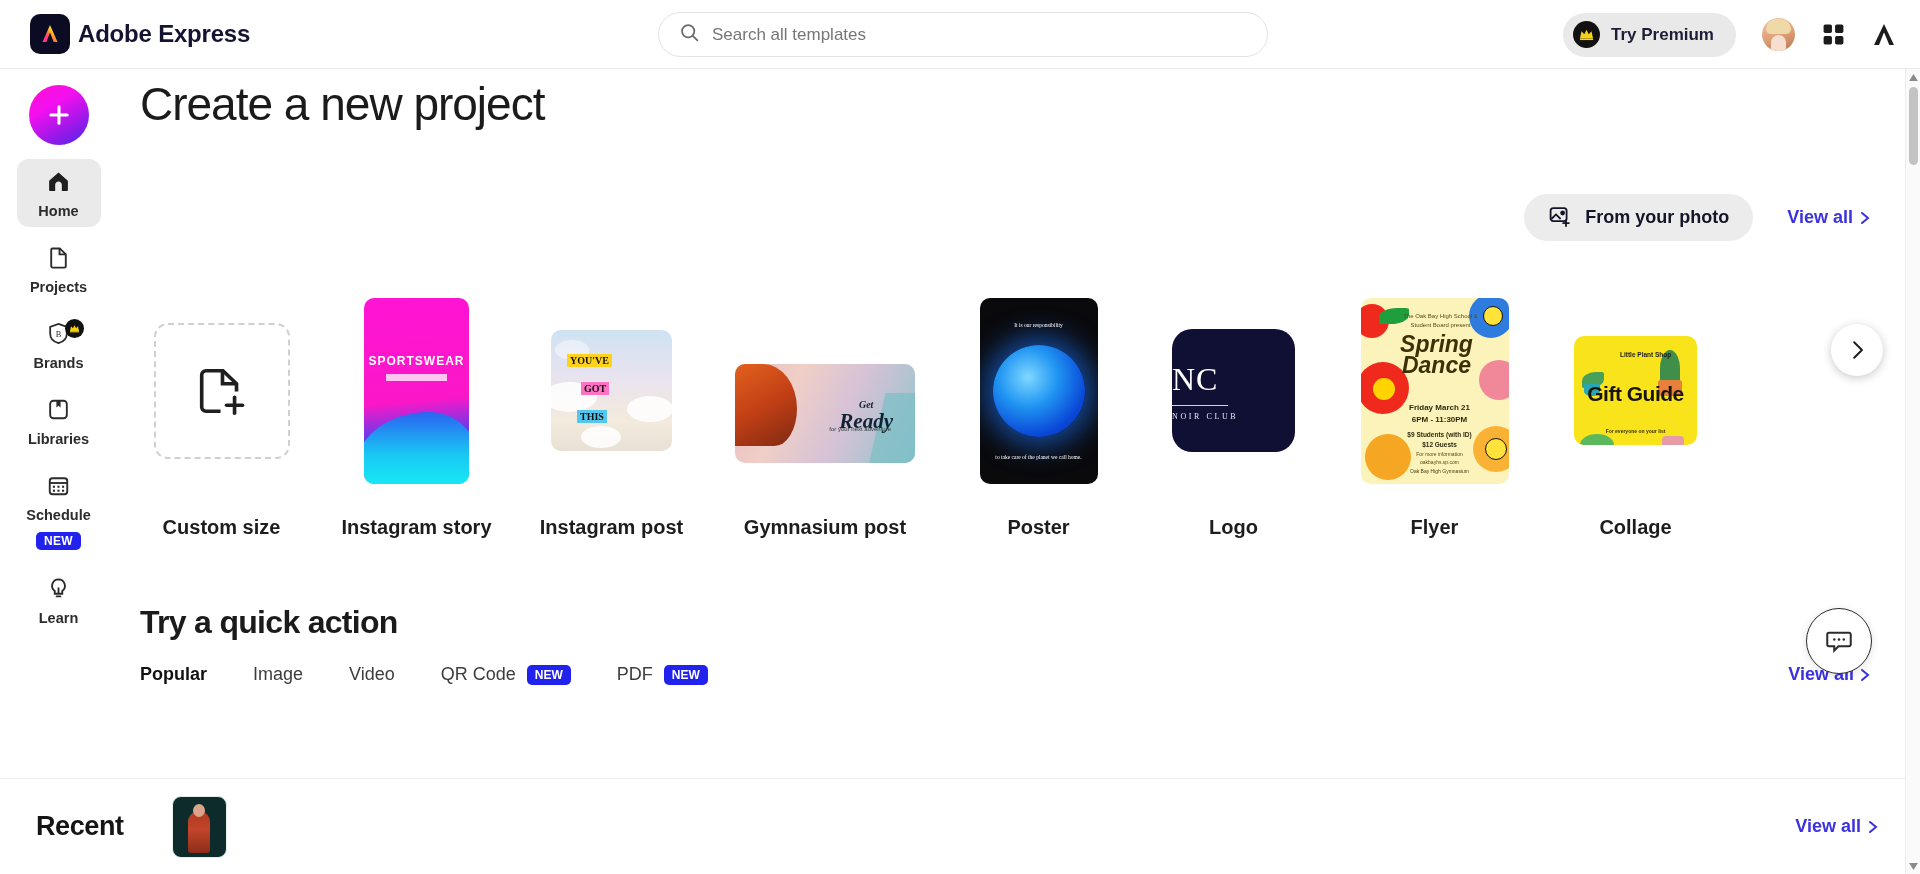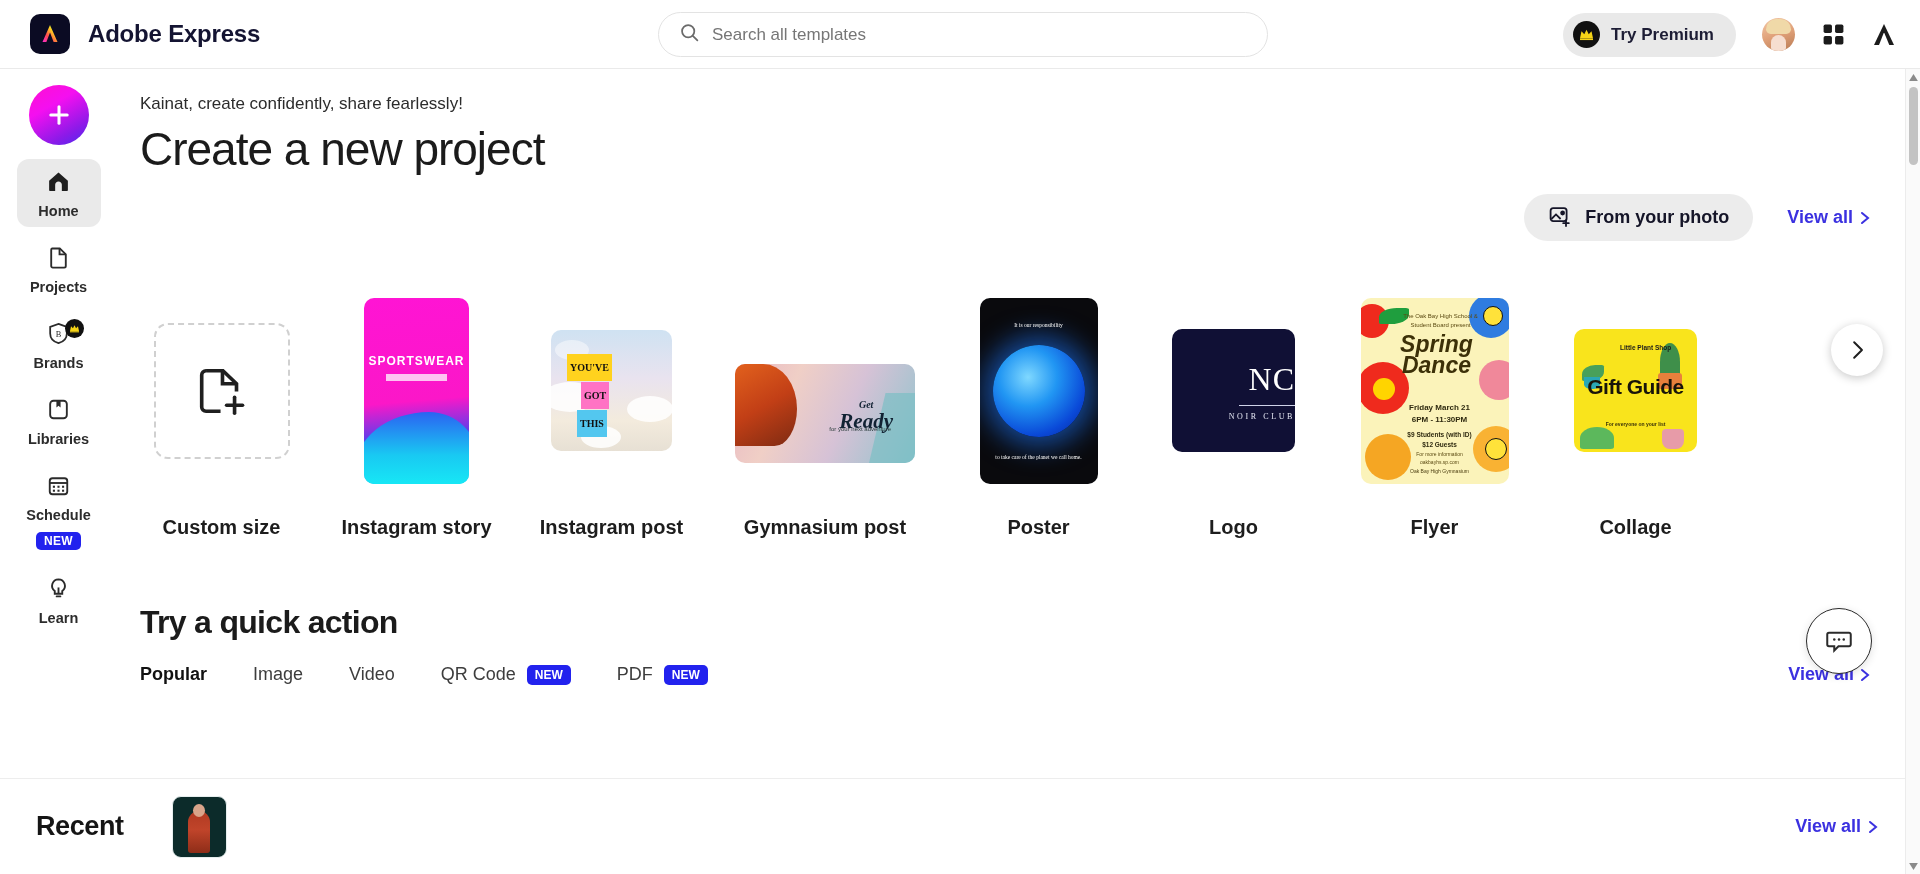--- a/index.html
+++ b/index.html
@@ -10,21 +10,21 @@
     overflow: hidden;
   }
   body { position: relative; }
 
   
   .topbar {
     position: absolute; top: 0; left: 0; width: 1920px; height: 69px;
     background: #fff; display: flex; align-items: center;
     border-bottom: 1px solid #eaeaea;
   }
-  .brand { display: flex; align-items: center; gap: 18px; margin-left: 30px; }
+  .brand { display: flex; align-items: center; gap: 8px; margin-left: 30px; }
   .brand-logo {
     width: 40px; height: 40px; border-radius: 10px;
     background: #0b0b23; position: relative; overflow: hidden;
     display: flex; align-items: center; justify-content: center;
   }
   .brand-name { font-size: 24px; font-weight: bold; color: #141432; letter-spacing: -0.2px; }
 
   .search-wrap {
     position: absolute; left: 658px; top: 12px; width: 610px; height: 45px;
   }
@@ -159,21 +159,21 @@
   }
   .thumb-igpost {
     width: 121px; height: 121px;
     background: linear-gradient(180deg,#cfe2f2 0%,#e9e3ef 40%,#f3ebdd 75%,#e7e0d4 100%);
   }
   .cloud {
     position: absolute; background: rgba(255,255,255,.85); border-radius: 50%;
   }
   .ransom {
     position: absolute; font-size: 10px; font-weight: bold; color: #111;
-    padding: 8px 3px; font-family: "Liberation Serif", serif;
+    padding: 1px 3px; font-family: "Liberation Serif", serif;
   }
   .thumb-fb {
     width: 180px; height: 99px;
     background: linear-gradient(115deg,#e7b6c3 0%, #f0cfc6 30%, #d6c2d6 60%, #8fc4cc 100%);
     margin-top: 46px;
   }
   .fb-rock {
     position: absolute; left: 0; top: 0; width: 62px; height: 82px;
     background: linear-gradient(150deg,#e2611d 0%, #c23f16 50%, #7d2a12 100%);
     border-radius: 0 60% 40% 0 / 0 60% 50% 0;
@@ -197,21 +197,21 @@
     width: 92px; height: 92px; border-radius: 50%;
     background: radial-gradient(circle at 38% 35%, #7fd8ff 0%, #2196f3 35%, #0a49d8 70%, #05228f 100%);
     box-shadow: 0 0 26px 10px rgba(30,120,255,.55);
   }
   .poster-top { position: absolute; top: 24px; left: 10px; right: 10px; text-align: center;
     color: #fff; font-size: 5.5px; font-family: "Liberation Serif", serif; }
   .poster-bot { position: absolute; bottom: 24px; left: 8px; right: 8px; text-align: center;
     color: #fff; font-size: 5.5px; font-family: "Liberation Serif", serif; }
   .thumb-logo {
     width: 123px; height: 123px; background: #101035;
-    display: flex; flex-direction: column; align-items: flex-end; justify-content: center;
+    display: flex; flex-direction: column; align-items: flex-start; justify-content: center; border-radius: 20px;
   }
   .logo-mark { color: #fff; font-family: "Liberation Serif", serif; font-size: 32px; letter-spacing: 1px; }
   .logo-rule { width: 56px; height: 1px; background: #cfd2e8; margin: 7px 0 6px; }
   .logo-sub { color: #e7e9f5; font-size: 8px; letter-spacing: 2.6px; font-family: "Liberation Serif", serif; }
   .thumb-flyer { width: 148px; height: 186px; background: #fbf3ba; }
   .flyer-pre {
     position: absolute; top: 14px; left: 34px; right: 22px; text-align: center;
     font-size: 6px; color: #5b4a12; line-height: 1.5;
   }
   .flyer-title {
@@ -229,21 +229,21 @@
   }
   .flyer-info {
     position: absolute; top: 152px; left: 24px; right: 14px; text-align: center;
     font-size: 5px; color: #5b4a12; line-height: 1.6;
   }
   .flyer-venue {
     position: absolute; bottom: 10px; left: 24px; right: 14px; text-align: center;
     font-size: 5px; color: #4b3d10;
   }
   .petal { position: absolute; border-radius: 50%; }
-  .thumb-collage { width: 123px; height: 123px; background: #f9e41c; }
+  .thumb-collage { width: 123px; height: 109px; background: #f9e41c; }
   .collage-brand {
     position: absolute; top: 15px; left: 46px; font-size: 6.5px; font-weight: bold;
     color: #1b1b1b; line-height: 1.15; text-align: left;
   }
   .collage-title {
     position: absolute; top: 48px; left: 8px; right: 8px; text-align: center;
     font-size: 21px; font-weight: bold; color: #18140a; line-height: 0.92;
     letter-spacing: -0.5px;
   }
   .collage-sub {
@@ -471,21 +471,20 @@
         <path d="M12 3.2 a6.2 6.2 0 0 1 3.6 11.2 V17 h-7.2 v-2.6 A6.2 6.2 0 0 1 12 3.2 Z"></path>
         <line x1="10.2" y1="19.6" x2="13.8" y2="19.6" stroke-linecap="round"></line>
         <line x1="12" y1="11" x2="12" y2="17"></line>
       </svg>
     </span>
     <span class="nav-label">Learn</span>
   </div>
 </div>
 
 <div class="main">
-  <div class="greeting">Kainat, create confidently, share fearlessly!</div>
   <h1 class="page-title">Create a new project</h1>
 
   <div class="title-row-actions">
     <button class="photo-btn">
       <span>
         <svg width="24" height="24" viewBox="0 0 24 24" fill="none" stroke="#151528" stroke-width="1.8">
           <rect x="2.6" y="4.2" width="16" height="13" rx="2.6"></rect>
           <circle cx="14.6" cy="9" r="1.5" fill="#151528"></circle>
           <path d="M3.4 15 L8 10.4 L12.6 15"></path>
           <line x1="18" y1="16.4" x2="18" y2="22" stroke-linecap="round"></line>

